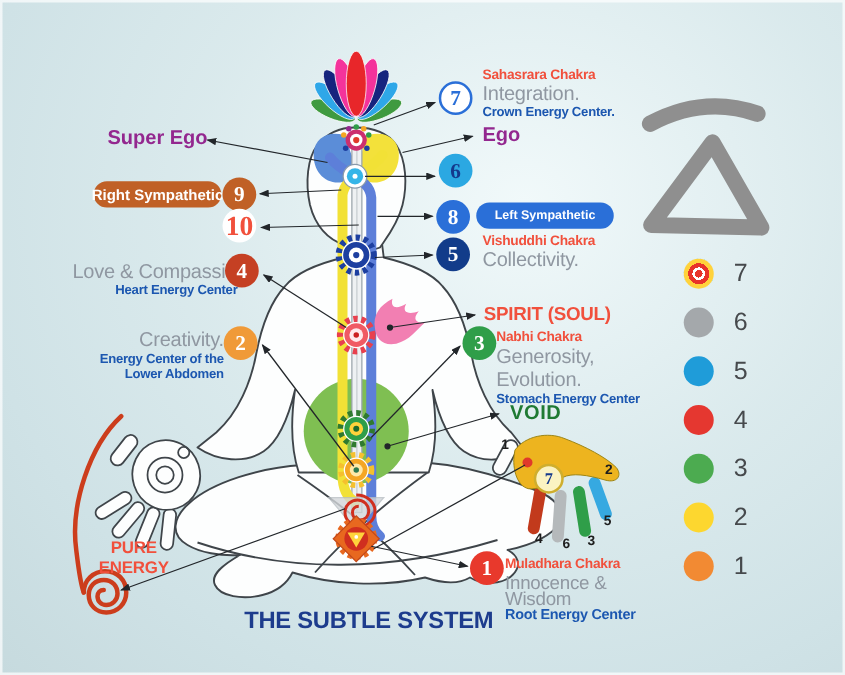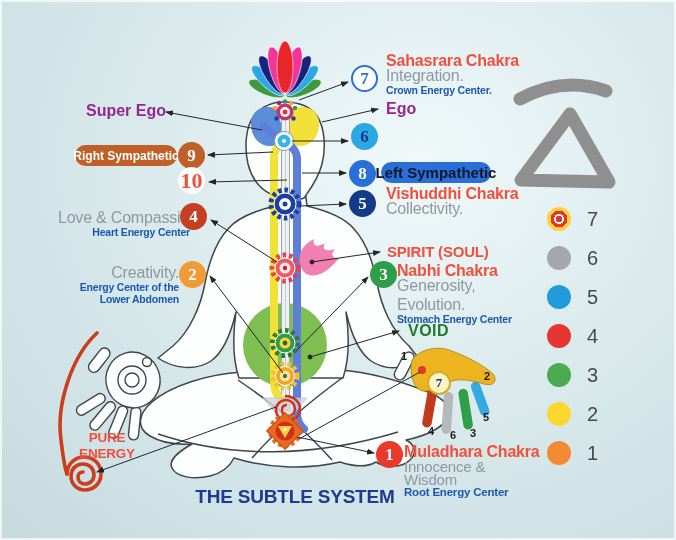--- a/index.html
+++ b/index.html
@@ -5,21 +5,21 @@
   html,body{margin:0;padding:0;background:#b8ccd2;}
   #canvas{
     position:relative;width:676px;height:540px;overflow:hidden;
     background:radial-gradient(ellipse at 62% 30%, #f1f9fa 0%, #ddeceeb0 45%, #cfe2e6 75%, #c6dade 100%), #d4e5e9;
     box-shadow:inset 0 0 0 2px rgba(255,255,255,.7);
     font-family:"Liberation Sans", sans-serif;
   }
   .abs{position:absolute;}
   svg{position:absolute;left:0;top:0;}
   
-  .cname{font-weight:bold;font-size:16px;line-height:13px;color:#f1503c;letter-spacing:-.2px;}
+  .cname{font-weight:bold;font-size:11px;line-height:13px;color:#f1503c;letter-spacing:-.2px;}
   .cqual{font-size:16px;line-height:17px;color:#8f97a1;letter-spacing:-.2px;}
   .ccent{font-weight:bold;font-size:10.5px;line-height:12px;color:#1c57b0;letter-spacing:-.2px;}
   .purple{font-weight:bold;font-size:16px;color:#93278f;}
   .redbig{font-weight:bold;font-size:15px;color:#f1503c;letter-spacing:-.2px;}
   .voidlbl{font-weight:bold;font-size:16px;color:#1f7a33;letter-spacing:.5px;}
   .pill{position:absolute;border-radius:12px;display:flex;align-items:center;justify-content:center;
         font-weight:bold;font-size:12px;white-space:nowrap;}
   .numc{position:absolute;width:27px;height:27px;border-radius:50%;display:flex;align-items:center;justify-content:center;
         font-family:"Liberation Serif", serif;font-weight:bold;font-size:17px;color:#fff;box-sizing:border-box;}
   .handnum{position:absolute;font-weight:bold;font-size:11px;color:#1d1d1d;transform:translate(-50%,-50%);}
@@ -248,21 +248,21 @@
     <div class="cname">Sahasrara Chakra</div>
     <div class="cqual">Integration.</div>
     <div class="ccent">Crown Energy Center.</div>
   </div>
 
   <div class="abs purple" style="left:386px;top:100px;">Ego</div>
 
   <div class="numc" style="left:351px;top:123px;background:#2ba8e2;color:#14398c;">6</div>
 
   <div class="numc" style="left:349px;top:160px;background:#2a6fd8;">8</div>
-  <div class="pill" style="left:381px;top:162px;width:110px;height:21px;background:#2a6fd8;color:#0f172a;font-size:15px;">Left Sympathetic</div>
+  <div class="pill" style="left:381px;top:162px;width:110px;height:21px;background:#2a6fd8;color:#ffffff;font-size:10px;">Left Sympathetic</div>
 
   <div class="numc" style="left:349px;top:190px;background:#123c8a;">5</div>
   <div class="abs" style="left:386px;top:187px;">
     <div class="cname">Vishuddhi Chakra</div>
     <div class="cqual">Collectivity.</div>
   </div>
 
   <div class="abs redbig" style="left:387px;top:243px;">SPIRIT (SOUL)</div>
 
   <div class="numc" style="left:370px;top:261px;background:#2f9e49;">3</div>

